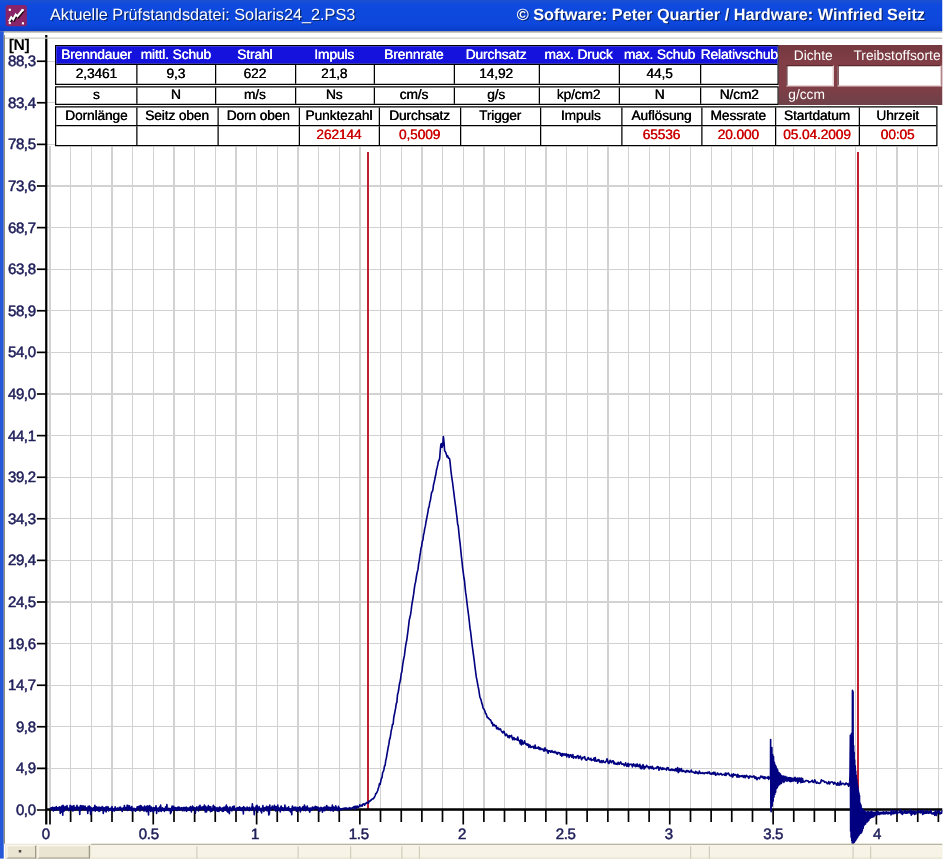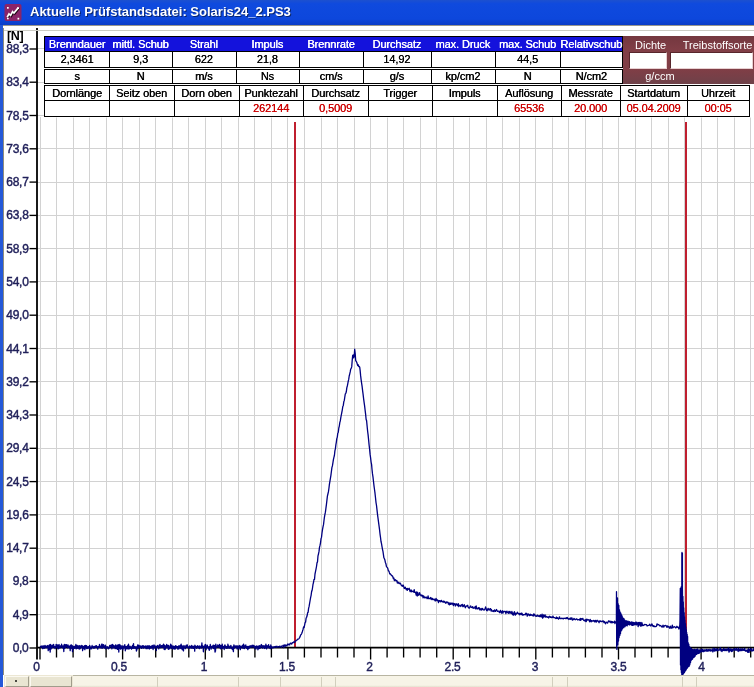--- a/index.html
+++ b/index.html
@@ -270,34 +270,35 @@
 <div class="vline" style="left:497px;top:101px;height:15px"></div>
 <div class="vline" style="left:561px;top:101px;height:15px"></div>
 <div class="vline" style="left:620px;top:101px;height:15px"></div>
 <div class="vline" style="left:687px;top:101px;height:15px"></div>
 
 <div style="position:absolute;left:622.6px;top:36px;width:131.4px;height:48px;background:linear-gradient(180deg,#74383f 0,#813e46 30%,#813e46 68%,#6e4149 100%)">
 <div style="position:absolute;left:4px;top:3px;width:48px;height:13px;line-height:13px;text-align:center;color:#fff">Dichte</div>
 <div style="position:absolute;left:56px;top:3px;width:78px;height:13px;line-height:13px;text-align:center;color:#fff">Treibstoffsorte</div>
 <div class="inp" style="left:6px;width:38px"></div>
 <div class="inp" style="left:47px;width:83px"></div>
-<div style="position:absolute;left:8px;top:34px;width:44px;height:13px;line-height:13px;text-align:right;color:#fff">g/ccm</div>
+<div style="position:absolute;left:8px;top:34px;width:44px;height:13px;line-height:13px;text-align:left;color:#fff">g/ccm</div>
 </div>
 
 <div style="position:absolute;left:0;top:0;width:754px;height:25px;background:linear-gradient(180deg,#1c50cf 0,#0f4ade 15%,#0d47dc 75%,#0a3dc8 100%)">
 <svg width="19" height="19" style="position:absolute;left:4px;top:3px">
       <rect x="0.5" y="1" width="17" height="17" rx="2" fill="#8a2468"></rect>
 <path d="M3.9,14.8 L5.7,11.4 L7.3,13 L9.3,9.2 L10.7,10.6 L15.1,5.2" stroke="#1a0510" stroke-width="2.1" fill="none"></path>
 <path d="M3.2,14.2 L5,10.8 L6.6,12.4 L8.6,8.6 L10,10 L14.4,4.6" stroke="#fff" stroke-width="1.7" fill="none"></path>
 <rect x="3" y="4" width="1.7" height="1.7" fill="#fff"></rect>
       <rect x="13.3" y="4.3" width="1.7" height="1.7" fill="#fff"></rect>
 <rect x="3" y="14.6" width="1.7" height="1.7" fill="#fff"></rect>
       <rect x="13.5" y="14.8" width="1.7" height="1.7" fill="#fff"></rect>
     </svg>
-<div style="position:absolute;left:30px;top:4px;font-size:13px;font-weight:bold;color:#fff;text-shadow:1px 1px 0 rgba(0,0,0,.5)">Aktuelle Prüfstandsdatei: Solaris24_2.PS3</div>
+<div style="position:absolute;left:40px;top:4px;font-size:13px;font-weight:normal;color:#fff;text-shadow:1px 1px 0 rgba(0,0,0,.5)">Aktuelle Prüfstandsdatei: Solaris24_2.PS3</div>
+<div style="position:absolute;right:14px;top:4px;font-size:13px;font-weight:bold;color:#fff;text-shadow:1px 1px 0 rgba(0,0,0,.5)">© Software: Peter Quartier / Hardware: Winfried Seitz</div>
 </div>
 <div style="position:absolute;left:0;top:25px;width:754px;height:1.2px;background:#99978e"></div>
 <div style="position:absolute;left:0;top:29.5px;width:754px;height:1px;background:#ccccc4"></div>
 
 <div style="position:absolute;left:4px;top:675px;width:750px;height:12px;background:#ece7d4"></div>
 <div class="bbtn" style="left:5px;width:24px"></div>
 <div style="position:absolute;left:15px;top:679.5px;width:2px;height:2px;background:#4a4a42"></div>
 <div class="bbtn" style="left:30px;width:42px"></div>
 <div style="position:absolute;left:73px;top:675px;width:681px;height:12px;background:linear-gradient(180deg,#b8b5a2 0,#b8b5a2 1px,#f7f4e7 1px,#f7f4e7 85%,#e4e0cd 100%)"></div>
 <div style="position:absolute;left:157px;top:676.5px;width:1px;height:10px;background:#d2cfbd"></div>

